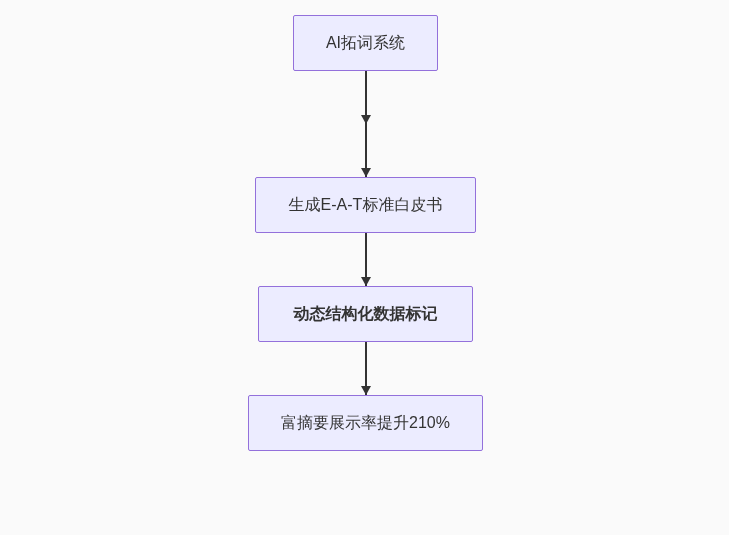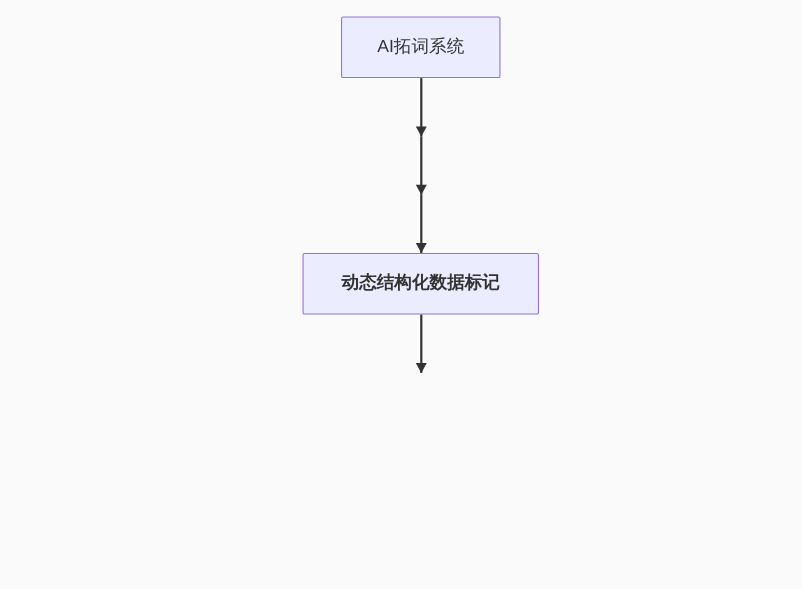--- a/index.html
+++ b/index.html
@@ -17,21 +17,21 @@
     width: 729px;
     height: 535px;
     background: var(--bg, #fafafa);
     box-sizing: border-box;
     padding-top: 15px;
     display: flex;
     justify-content: center;
   }
   .flow {
     position: relative;
-    left: 18px;            
+    left: 1px;            
     display: flex;
     flex-direction: column;
     align-items: center;
   }
   .node {
     box-sizing: border-box;
     height: 56px;
     padding: 0 26px;
     display: flex;
     align-items: center;
@@ -71,17 +71,19 @@
   }
 </style>
 </head>
 <body>
 
 <div class="canvas" data-name="flowchart-canvas">
   <div class="flow" id="flow" data-name="flowchart">
       <div class="node" data-name="flow-node-1">AI拓词系统</div>
       <div class="edge" data-name="flow-arrow-1"></div>
       <div class="edge" data-name="flow-arrow-2"></div>
+      <div class="node" data-name="flow-node-3">生成E-A-T标准白皮书</div>
       <div class="edge" data-name="flow-arrow-3"></div>
       <div class="node" data-name="flow-node-4">动态结构化数据标记</div>
       <div class="edge" data-name="flow-arrow-4"></div>
+      <div class="node" data-name="flow-node-5">富摘要展示率提升210%</div>
     </div>
 </div>
 
 </body></html>

